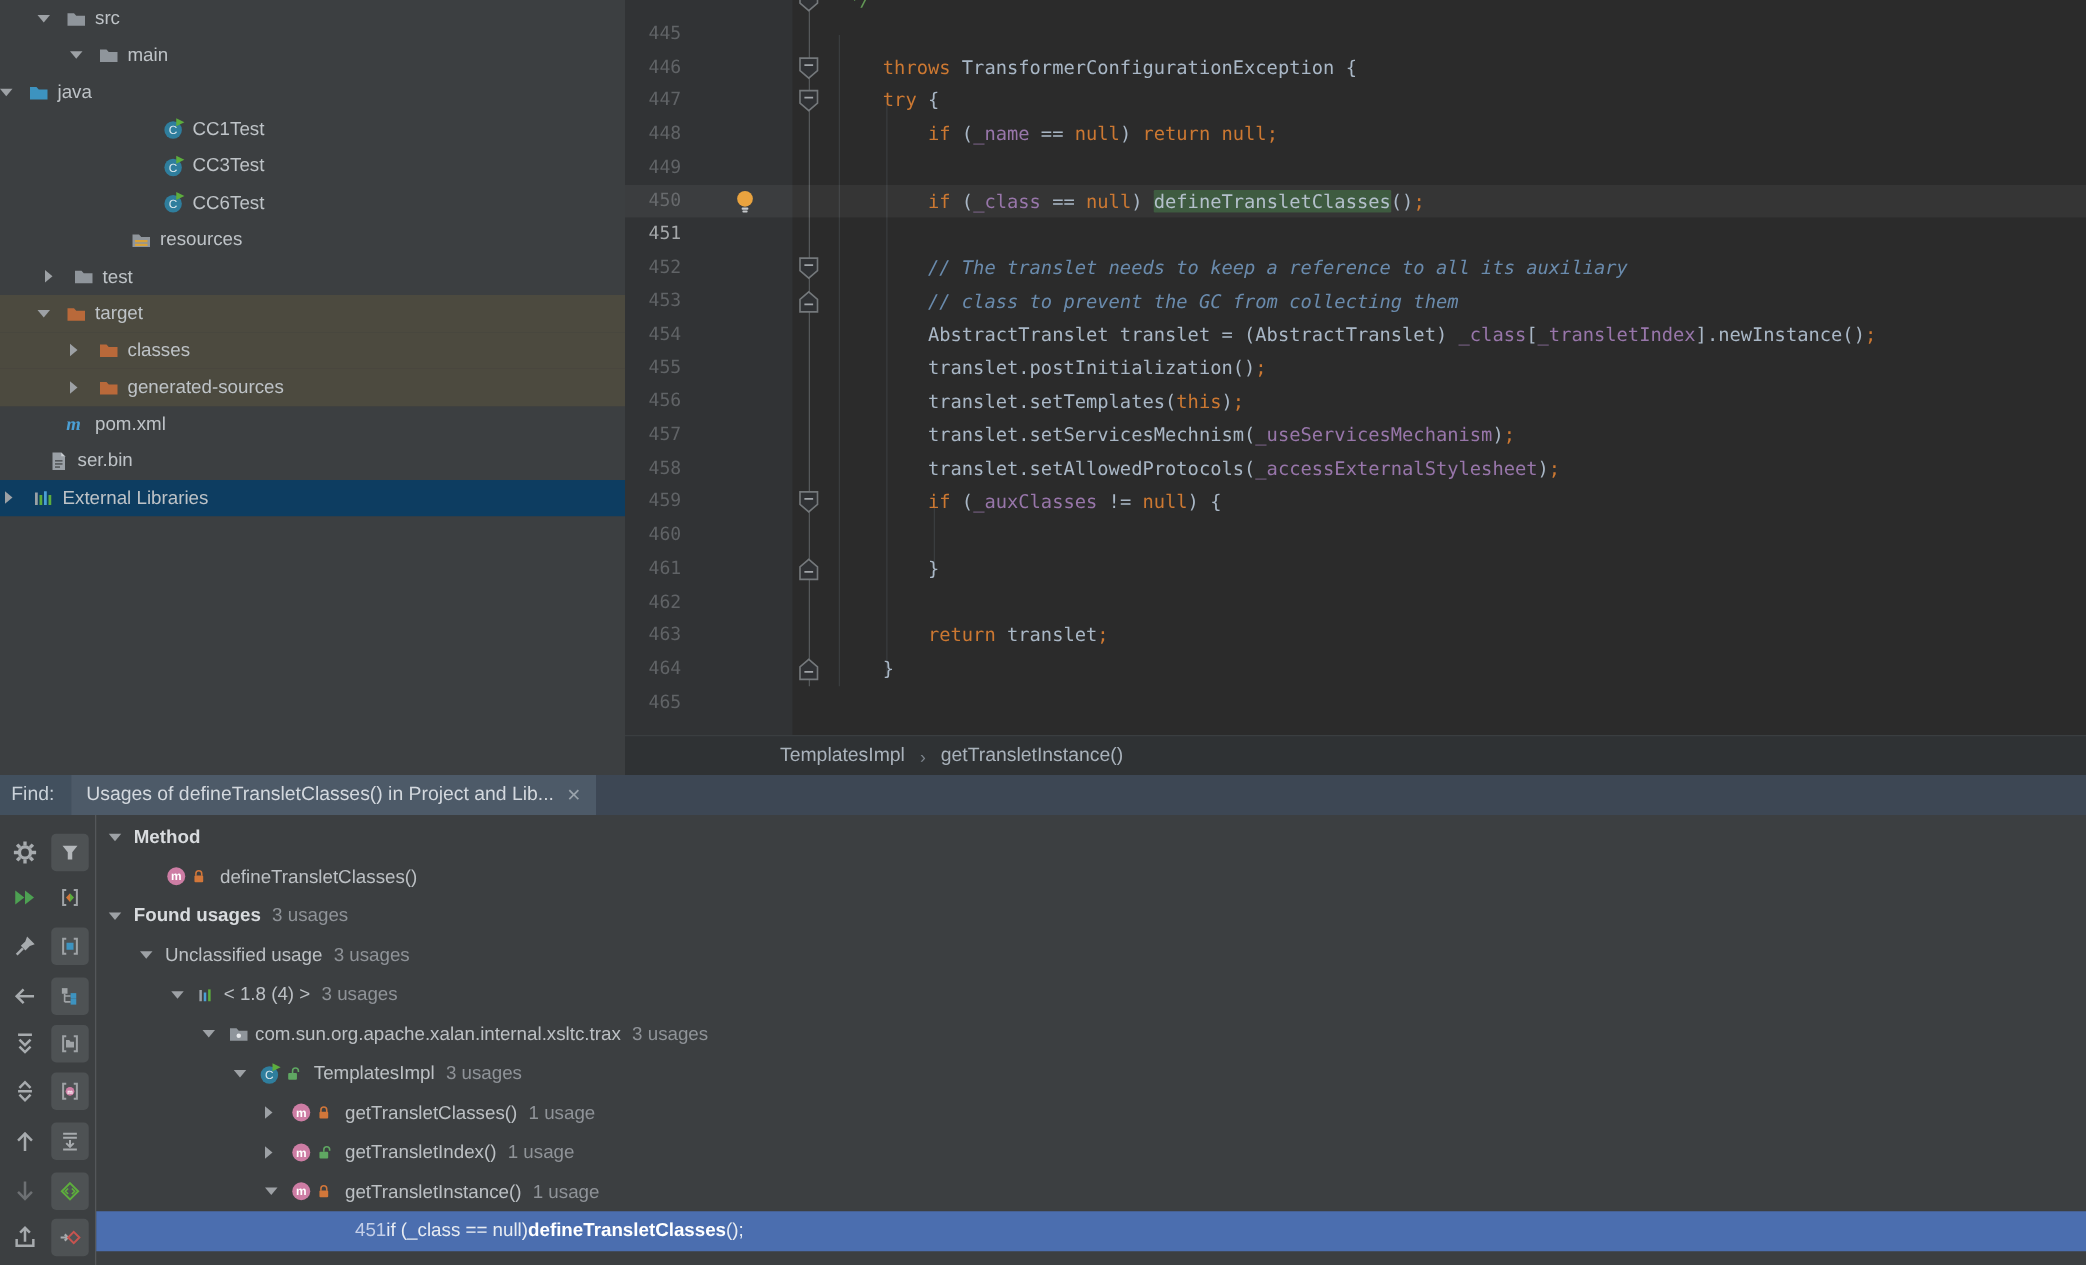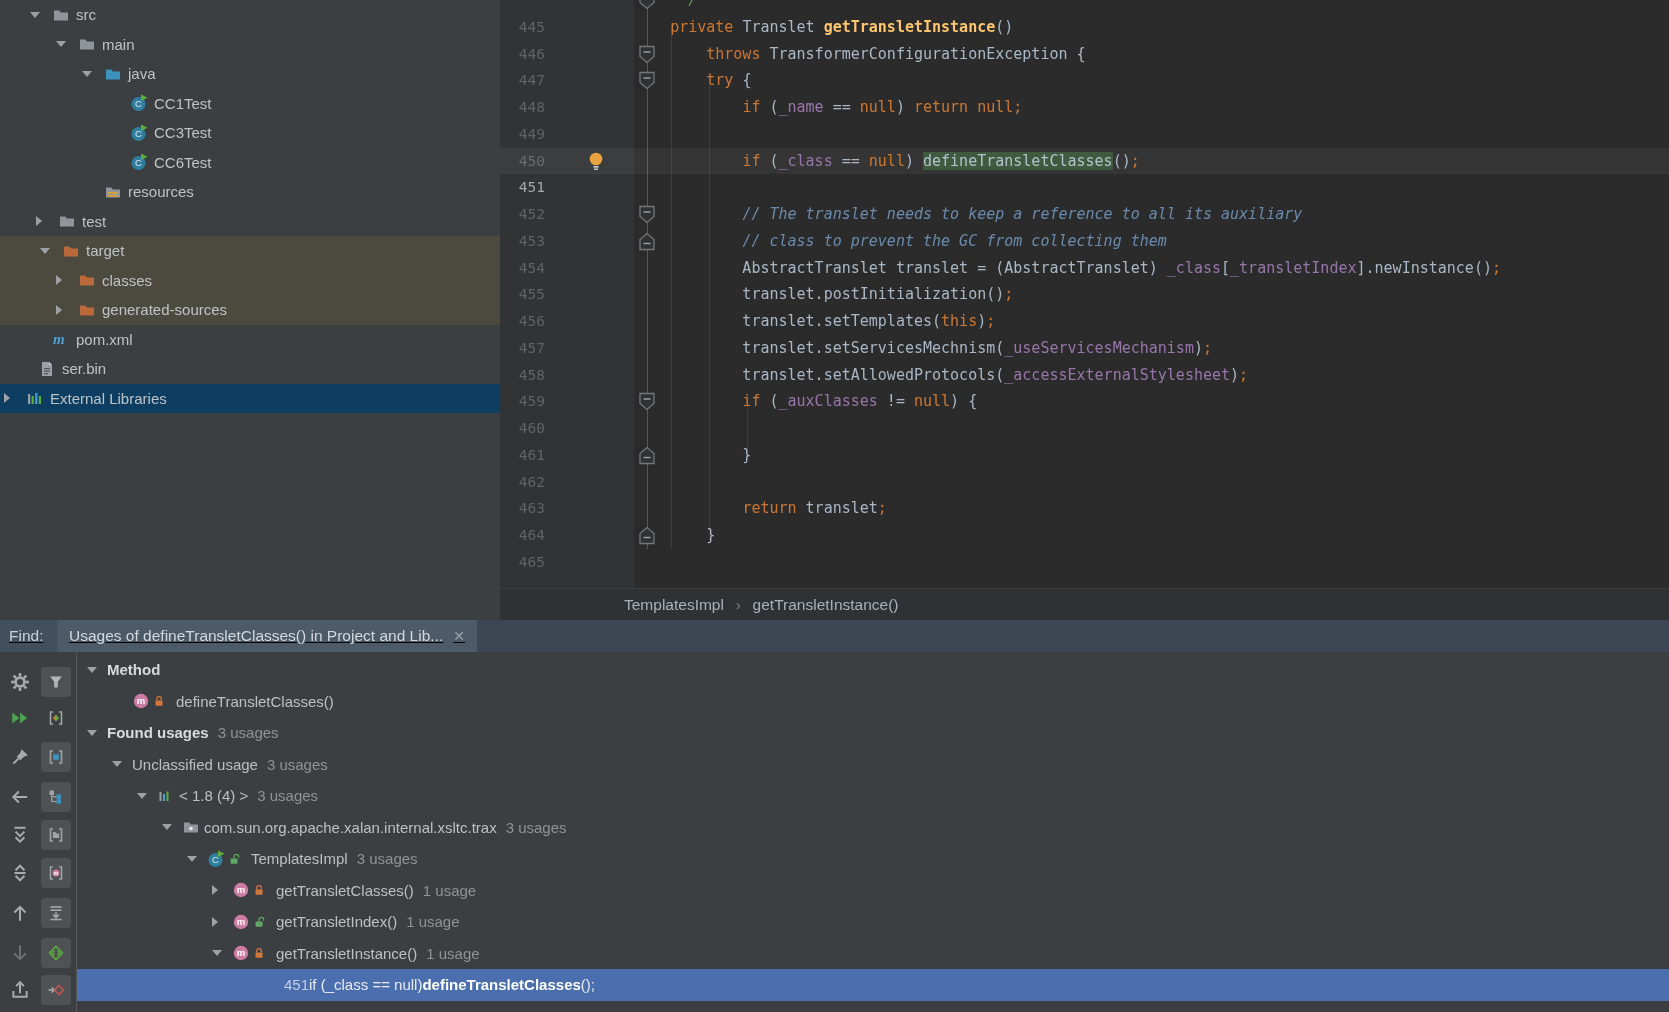--- a/index.html
+++ b/index.html
@@ -33,21 +33,21 @@
   .bulbwrap{position:absolute;left:86px;top:3px;}
   .tk-plain{color:#a9b7c6}.tk-kw{color:#cc7832}.tk-field{color:#9876aa}
   .tk-cmt{color:#6a8bad;font-style:italic}.tk-doc{color:#629755;font-style:italic}
   .tk-mdecl{color:#ffc66d;font-weight:bold}.tk-semi{color:#cc7832}
   .tk-usage{color:#b4c0cb;background:#3e5b40;border-radius:1px;}
   #breadcrumbs{position:absolute;left:0;top:588px;height:32px;right:0;background:#2f3234;border-top:1px solid #3a3e40;
                display:flex;align-items:center;padding-left:124px;font-size:15.5px;color:#a9b2bb;}
   .bc-sep{margin:0 12px;color:#7e868e;font-size:14px;}
 
   
-  #find-header{position:absolute;left:0;top:620px;width:1669px;height:32px;display:flex;background:#3d4754;text-decoration:underline;}
+  #find-header{position:absolute;left:0;top:620px;width:1669px;height:32px;display:flex;background:#3d4754;}
   #find-label{flex:0 0 57px;background:#42505e;color:#c9d1d9;font-size:15.5px;display:flex;align-items:center;padding-left:9px;box-sizing:border-box;}
   #find-tab{background:#4d5a68;color:#d3d8de;font-size:15.5px;display:flex;align-items:center;padding:0 12px;gap:10px;}
   #find-tab .x{color:#9aa3ab;font-size:14px;}
   #find-header .rest{flex:1;background:#3d4754;}
 
   
   #results{position:absolute;left:0;top:652px;width:1669px;height:360px;background:#3c3f41;padding-left:16px;}
   #fr-toolbar{position:absolute;left:0;top:0;width:76px;height:360px;border-right:1px solid #54575a;}
   .ticon{position:absolute;left:9px;width:22px;height:22px;display:flex;align-items:center;justify-content:center;}
   .tbtn{position:absolute;left:41px;width:30px;height:30px;border-radius:4px;display:flex;align-items:center;justify-content:center;}
@@ -83,21 +83,21 @@
     <span class="chvbox">
           <span class="chv down"></span>
         </span>
     <span class="icobox">
           <svg width="18" height="18" viewBox="0 0 18 18">
             <path d="M2 4.5 h5.2 l1.8 2 h7 v8 h-14 z" fill="#8f959b"></path>
           </svg>
         </span>
     <span class="plabel">main</span>
       </div>
-      <div class="prow" style="padding-left:82px">
+      <div class="prow" style="">
     <span class="chvbox">
           <span class="chv down"></span>
         </span>
     <span class="icobox">
           <svg width="18" height="18" viewBox="0 0 18 18">
             <path d="M2 4.5 h5.2 l1.8 2 h7 v8 h-14 z" fill="#3d93c0"></path>
           </svg>
         </span>
     <span class="plabel">java</span>
       </div>
@@ -149,21 +149,21 @@
     <span class="chvbox">
           <span class="chv right"></span>
         </span>
     <span class="icobox">
           <svg width="18" height="18" viewBox="0 0 18 18">
             <path d="M2 4.5 h5.2 l1.8 2 h7 v8 h-14 z" fill="#8f959b"></path>
           </svg>
         </span>
     <span class="plabel">test</span>
       </div>
-      <div class="prow olive" style="padding-left:40px">
+      <div class="prow olive" style="padding-left:30px">
     <span class="chvbox">
           <span class="chv down"></span>
         </span>
     <span class="icobox">
           <svg width="18" height="18" viewBox="0 0 18 18">
             <path d="M2 4.5 h5.2 l1.8 2 h7 v8 h-14 z" fill="#b9693a"></path>
           </svg>
         </span>
     <span class="plabel">target</span>
       </div>
@@ -235,21 +235,21 @@
     <div id="fold-line"></div>
     <div id="code-lines">
         <div class="eline">
     <span class="lnum">445</span><span class="foldmk"><svg width="18" height="19" viewBox="0 0 18 19">
               <polygon points="2,1.5 16,1.5 16,11.5 9,17.5 2,11.5" fill="#2f3134" stroke="#74787b" stroke-width="1.3"></polygon>
               <line x1="5.5" y1="7" x2="12.5" y2="7" stroke="#a0a4a8" stroke-width="1.4"></line>
             </svg></span>
     <span class="codebody"><span class="tk-doc">     */</span></span></div>
         <div class="eline">
     <span class="lnum">446</span>
-    <span class="codebody"><span class="tk-plain">    </span><span class="tk-kw">private </span><span class="tk-plain">Translet </span><span class="tk-mdecl">getTransletInstance</span><span class="tk-plain">()</span></span></div>
+    </div>
         <div class="eline">
     <span class="lnum">447</span><span class="foldmk"><svg width="18" height="19" viewBox="0 0 18 19">
               <polygon points="2,1.5 16,1.5 16,11.5 9,17.5 2,11.5" fill="#2f3134" stroke="#74787b" stroke-width="1.3"></polygon>
               <line x1="5.5" y1="7" x2="12.5" y2="7" stroke="#a0a4a8" stroke-width="1.4"></line>
             </svg></span>
     <span class="codebody"><span class="tk-plain">        </span><span class="tk-kw">throws </span><span class="tk-plain">TransformerConfigurationException {</span></span></div>
         <div class="eline">
     <span class="lnum">448</span><span class="foldmk"><svg width="18" height="19" viewBox="0 0 18 19">
               <polygon points="2,1.5 16,1.5 16,11.5 9,17.5 2,11.5" fill="#2f3134" stroke="#74787b" stroke-width="1.3"></polygon>
               <line x1="5.5" y1="7" x2="12.5" y2="7" stroke="#a0a4a8" stroke-width="1.4"></line>

